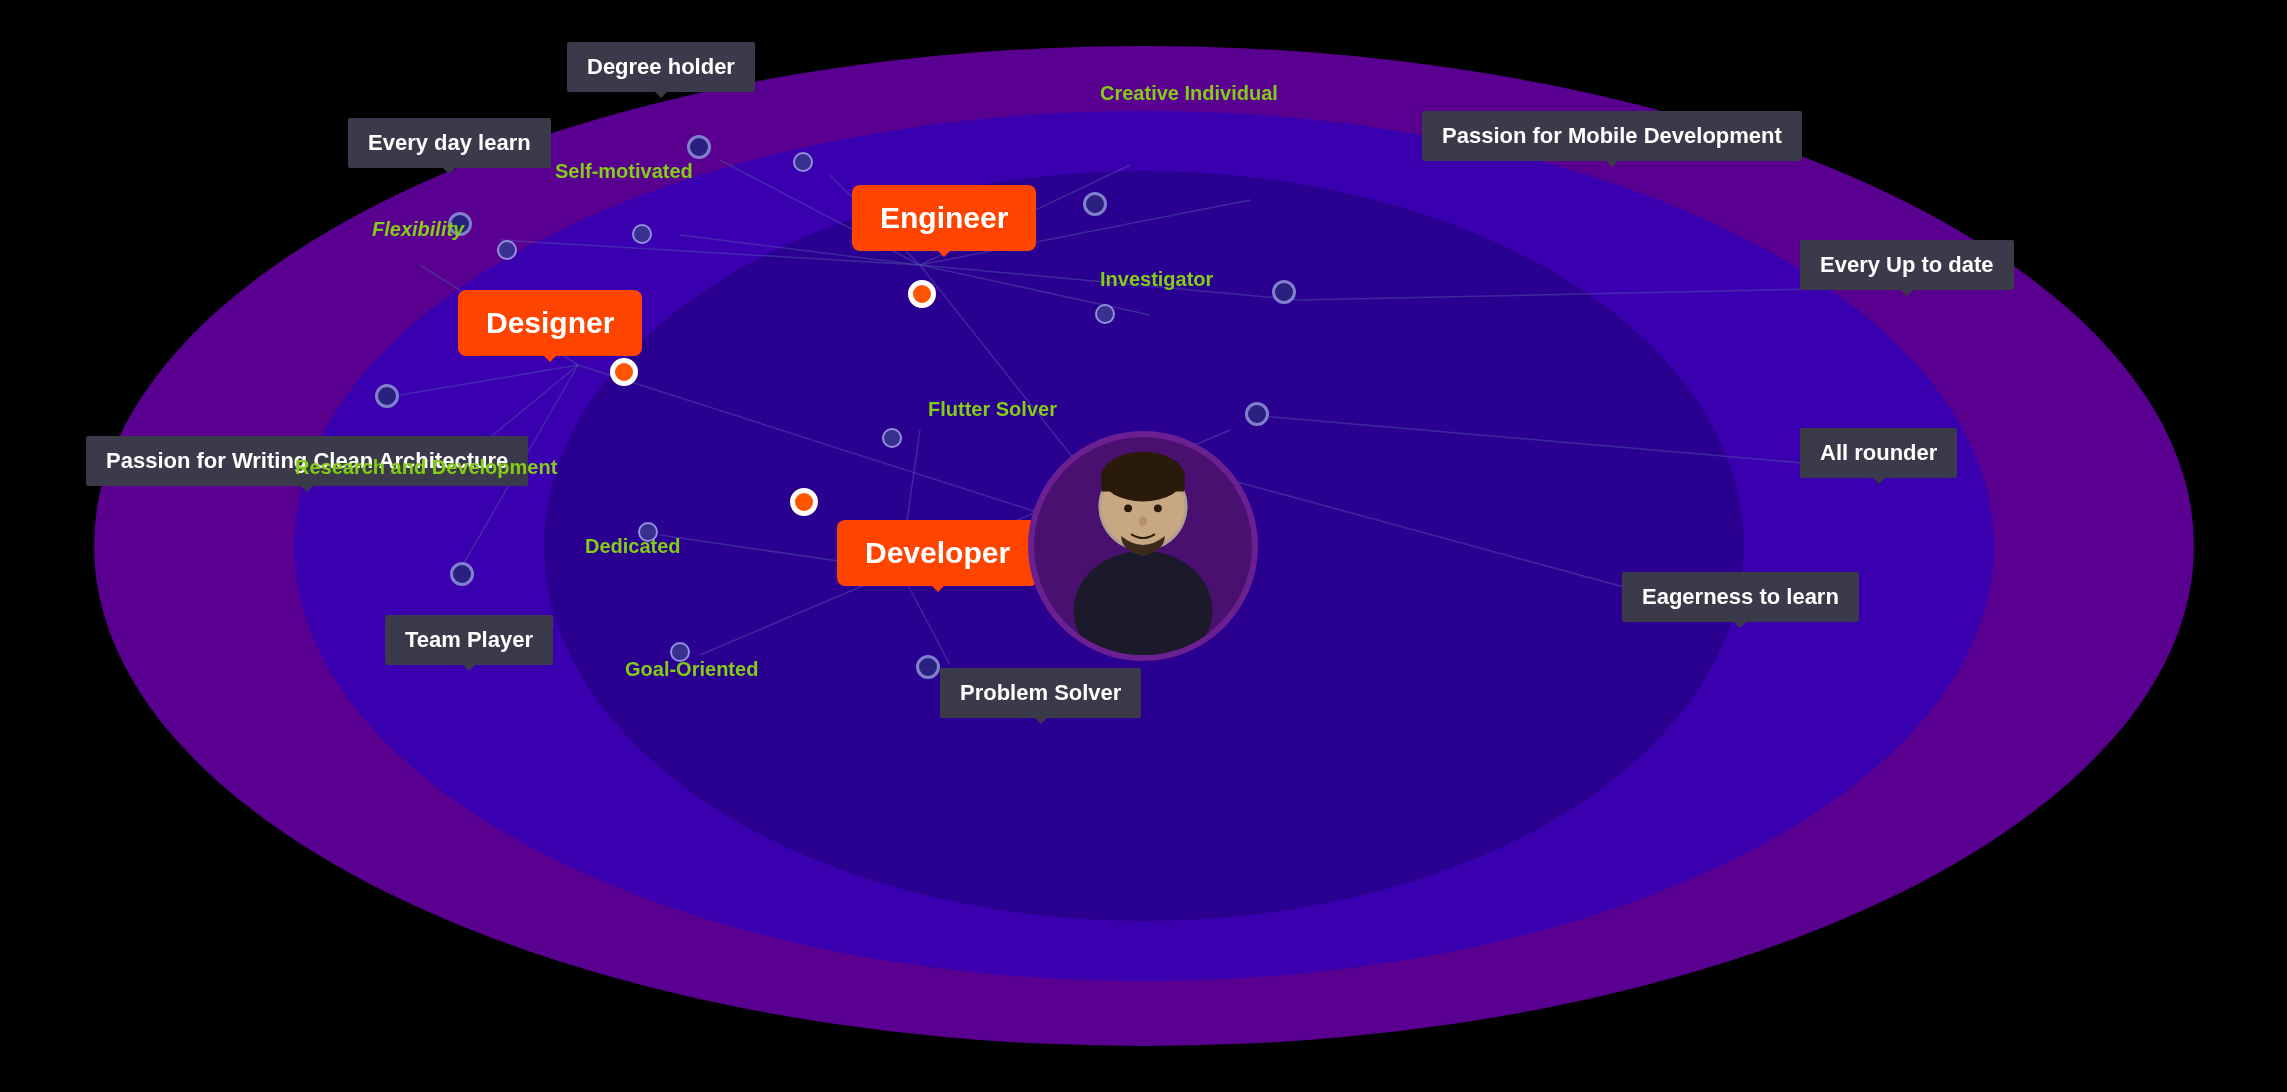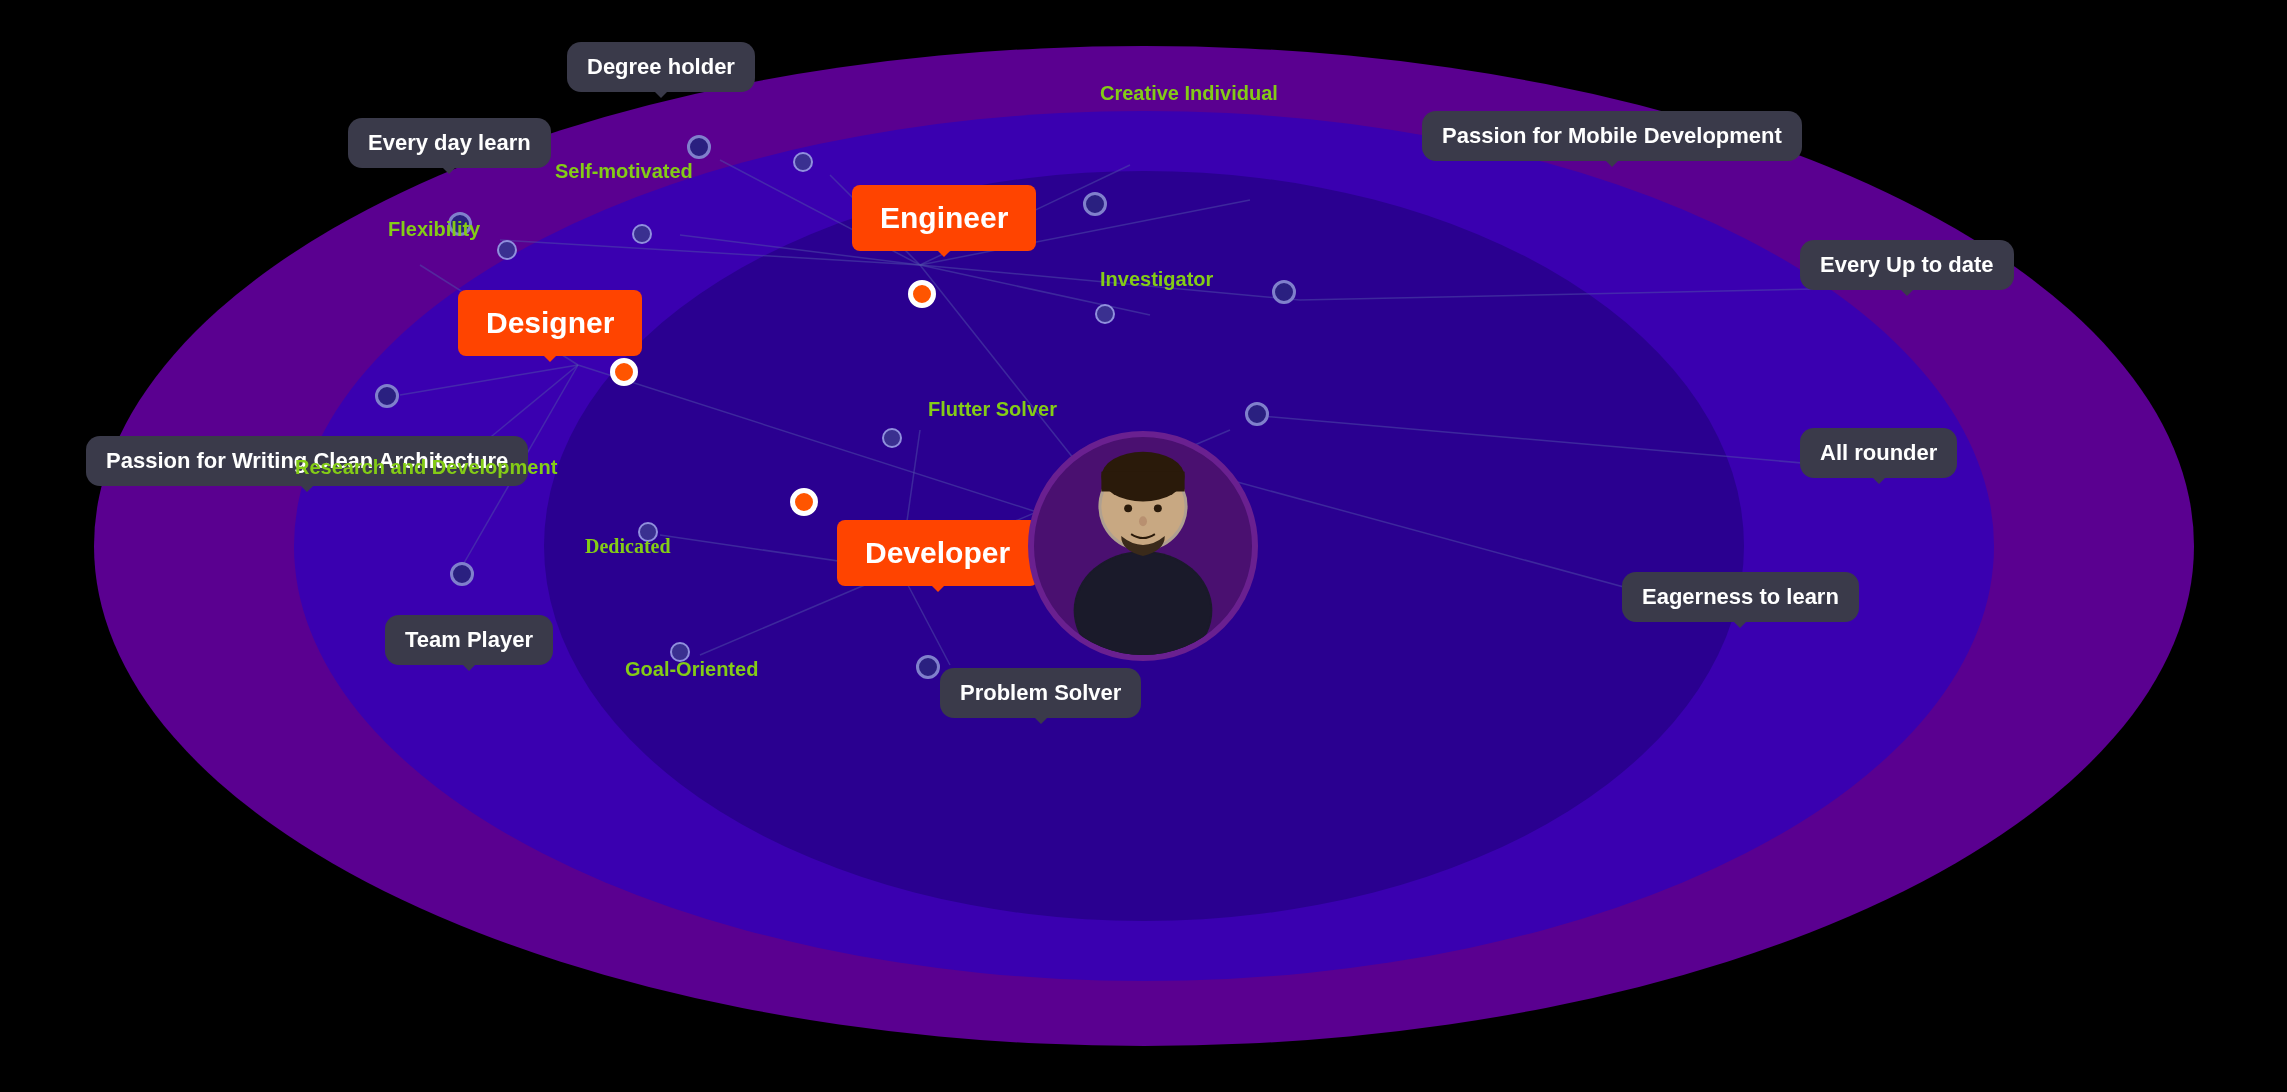--- a/index.html
+++ b/index.html
@@ -124,21 +124,21 @@
       border-top-color: #ff4400;
     }
 
     .label-dark {
       position: absolute;
       background: #3a3a4a;
       color: white;
       font-size: 22px;
       font-weight: 600;
       padding: 12px 20px;
-      border-radius: 14px;
+      border-radius: 2px;
       white-space: nowrap;
       z-index: 8;
     }
 
     .label-dark::after {
       content: '';
       position: absolute;
       bottom: -14px;
       left: 50%;
       transform: translateX(-50%);
@@ -274,21 +274,21 @@
   <span class="dot-purple"></span>
 </div>
 
 <div class="label-text" style="left: 555px; top: 160px;">
   <span>Self-motivated</span>
 </div>
 <div class="node" style="left: 632px; top: 224px;">
   <span class="dot-purple-light"></span>
 </div>
 
-<div class="label-text" style="left: 388px; top: 218px;">
+<div class="label-text" style="left: 372px; top: 218px; font-style: italic;">
   <span>Flexibility</span>
 </div>
 <div class="node" style="left: 497px; top: 240px;">
   <span class="dot-purple-light"></span>
 </div>
 
 <div class="label-text" style="left: 1100px; top: 82px;">
   <span>Creative Individual</span>
 </div>
 <div class="node" style="left: 793px; top: 152px;">
@@ -351,21 +351,21 @@
   <span class="dot-purple-light"></span>
 </div>
 
 <div class="label-text" style="left: 1098px; top: 542px;">
   <span>Adaptability</span>
 </div>
 <div class="node" style="left: 1078px; top: 492px;">
   <span class="dot-purple-light"></span>
 </div>
 
-<div class="label-text" style="left: 585px; top: 535px; font-family: Liberation Serif, serif;">
+<div class="label-text" style="left: 585px; top: 535px;">
   <span>Dedicated</span>
 </div>
 <div class="node" style="left: 638px; top: 522px;">
   <span class="dot-purple-light"></span>
 </div>
 
 <div class="label-dark" style="left: 385px; top: 615px; text-align: right;">
   <span>Team Player</span>
 </div>
 <div class="node" style="left: 450px; top: 562px;">

